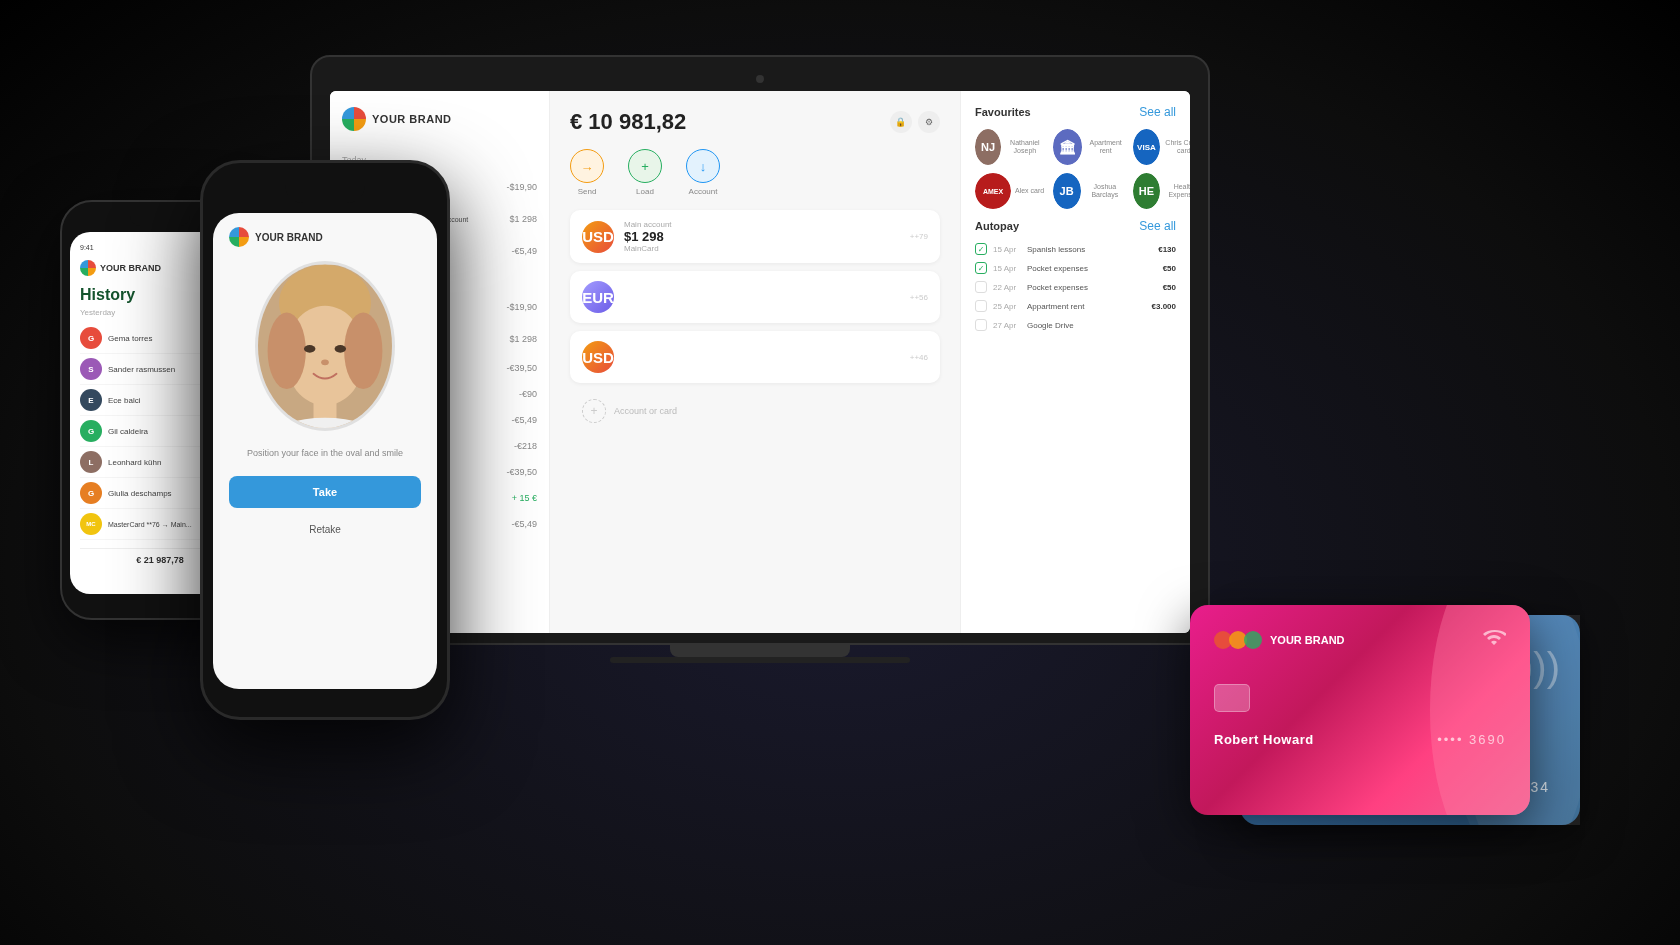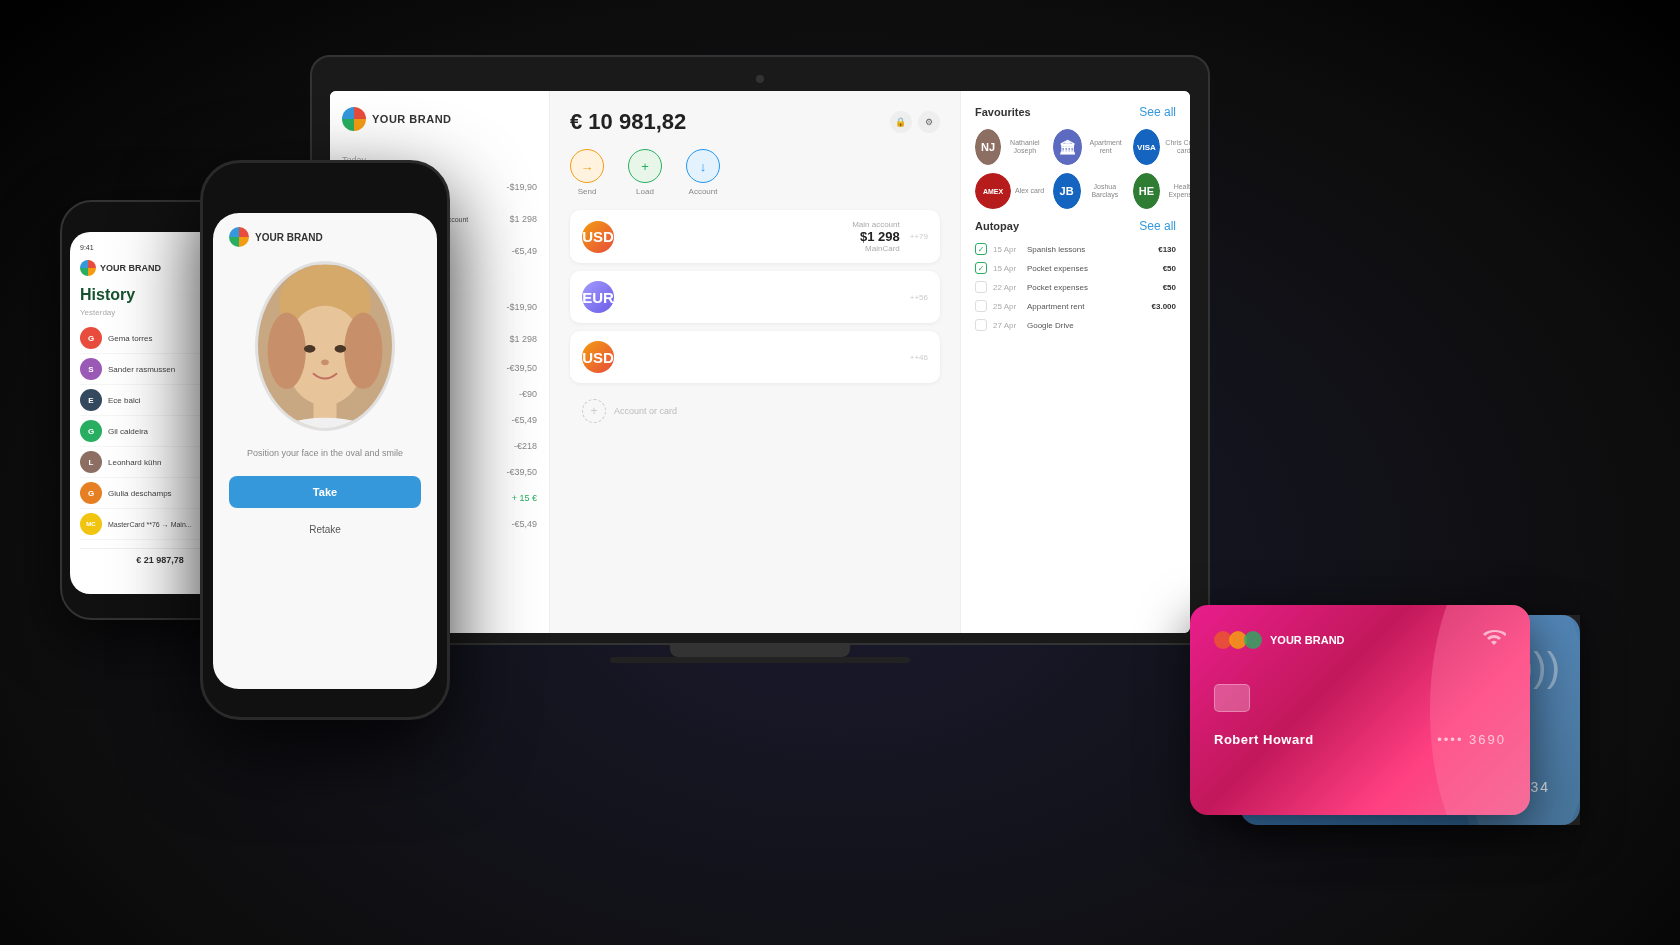--- a/index.html
+++ b/index.html
@@ -192,21 +192,21 @@
       color: #fff;
       font-weight: 700;
       flex-shrink: 0;
     }
     .ls-card-icon.eur {
       background: linear-gradient(135deg, #a29bfe, #6c5ce7);
     }
     .ls-card-icon.trips {
       background: linear-gradient(135deg, #f39c12, #e74c3c);
     }
-    .ls-card-info { flex: 1; text-align: right; }
+    .ls-card-info { flex: 1; }
     .ls-card-name { font-size: 8px; color: #aaa; }
     .ls-card-bal  { font-size: 13px; font-weight: 700; color: #222; }
     .ls-card-num  { font-size: 8px; color: #ccc; margin-left: auto; }
     .ls-add-card {
       display: flex;
       align-items: center;
       gap: 8px;
       padding: 8px 12px;
       color: #bbb;
       font-size: 9px;

